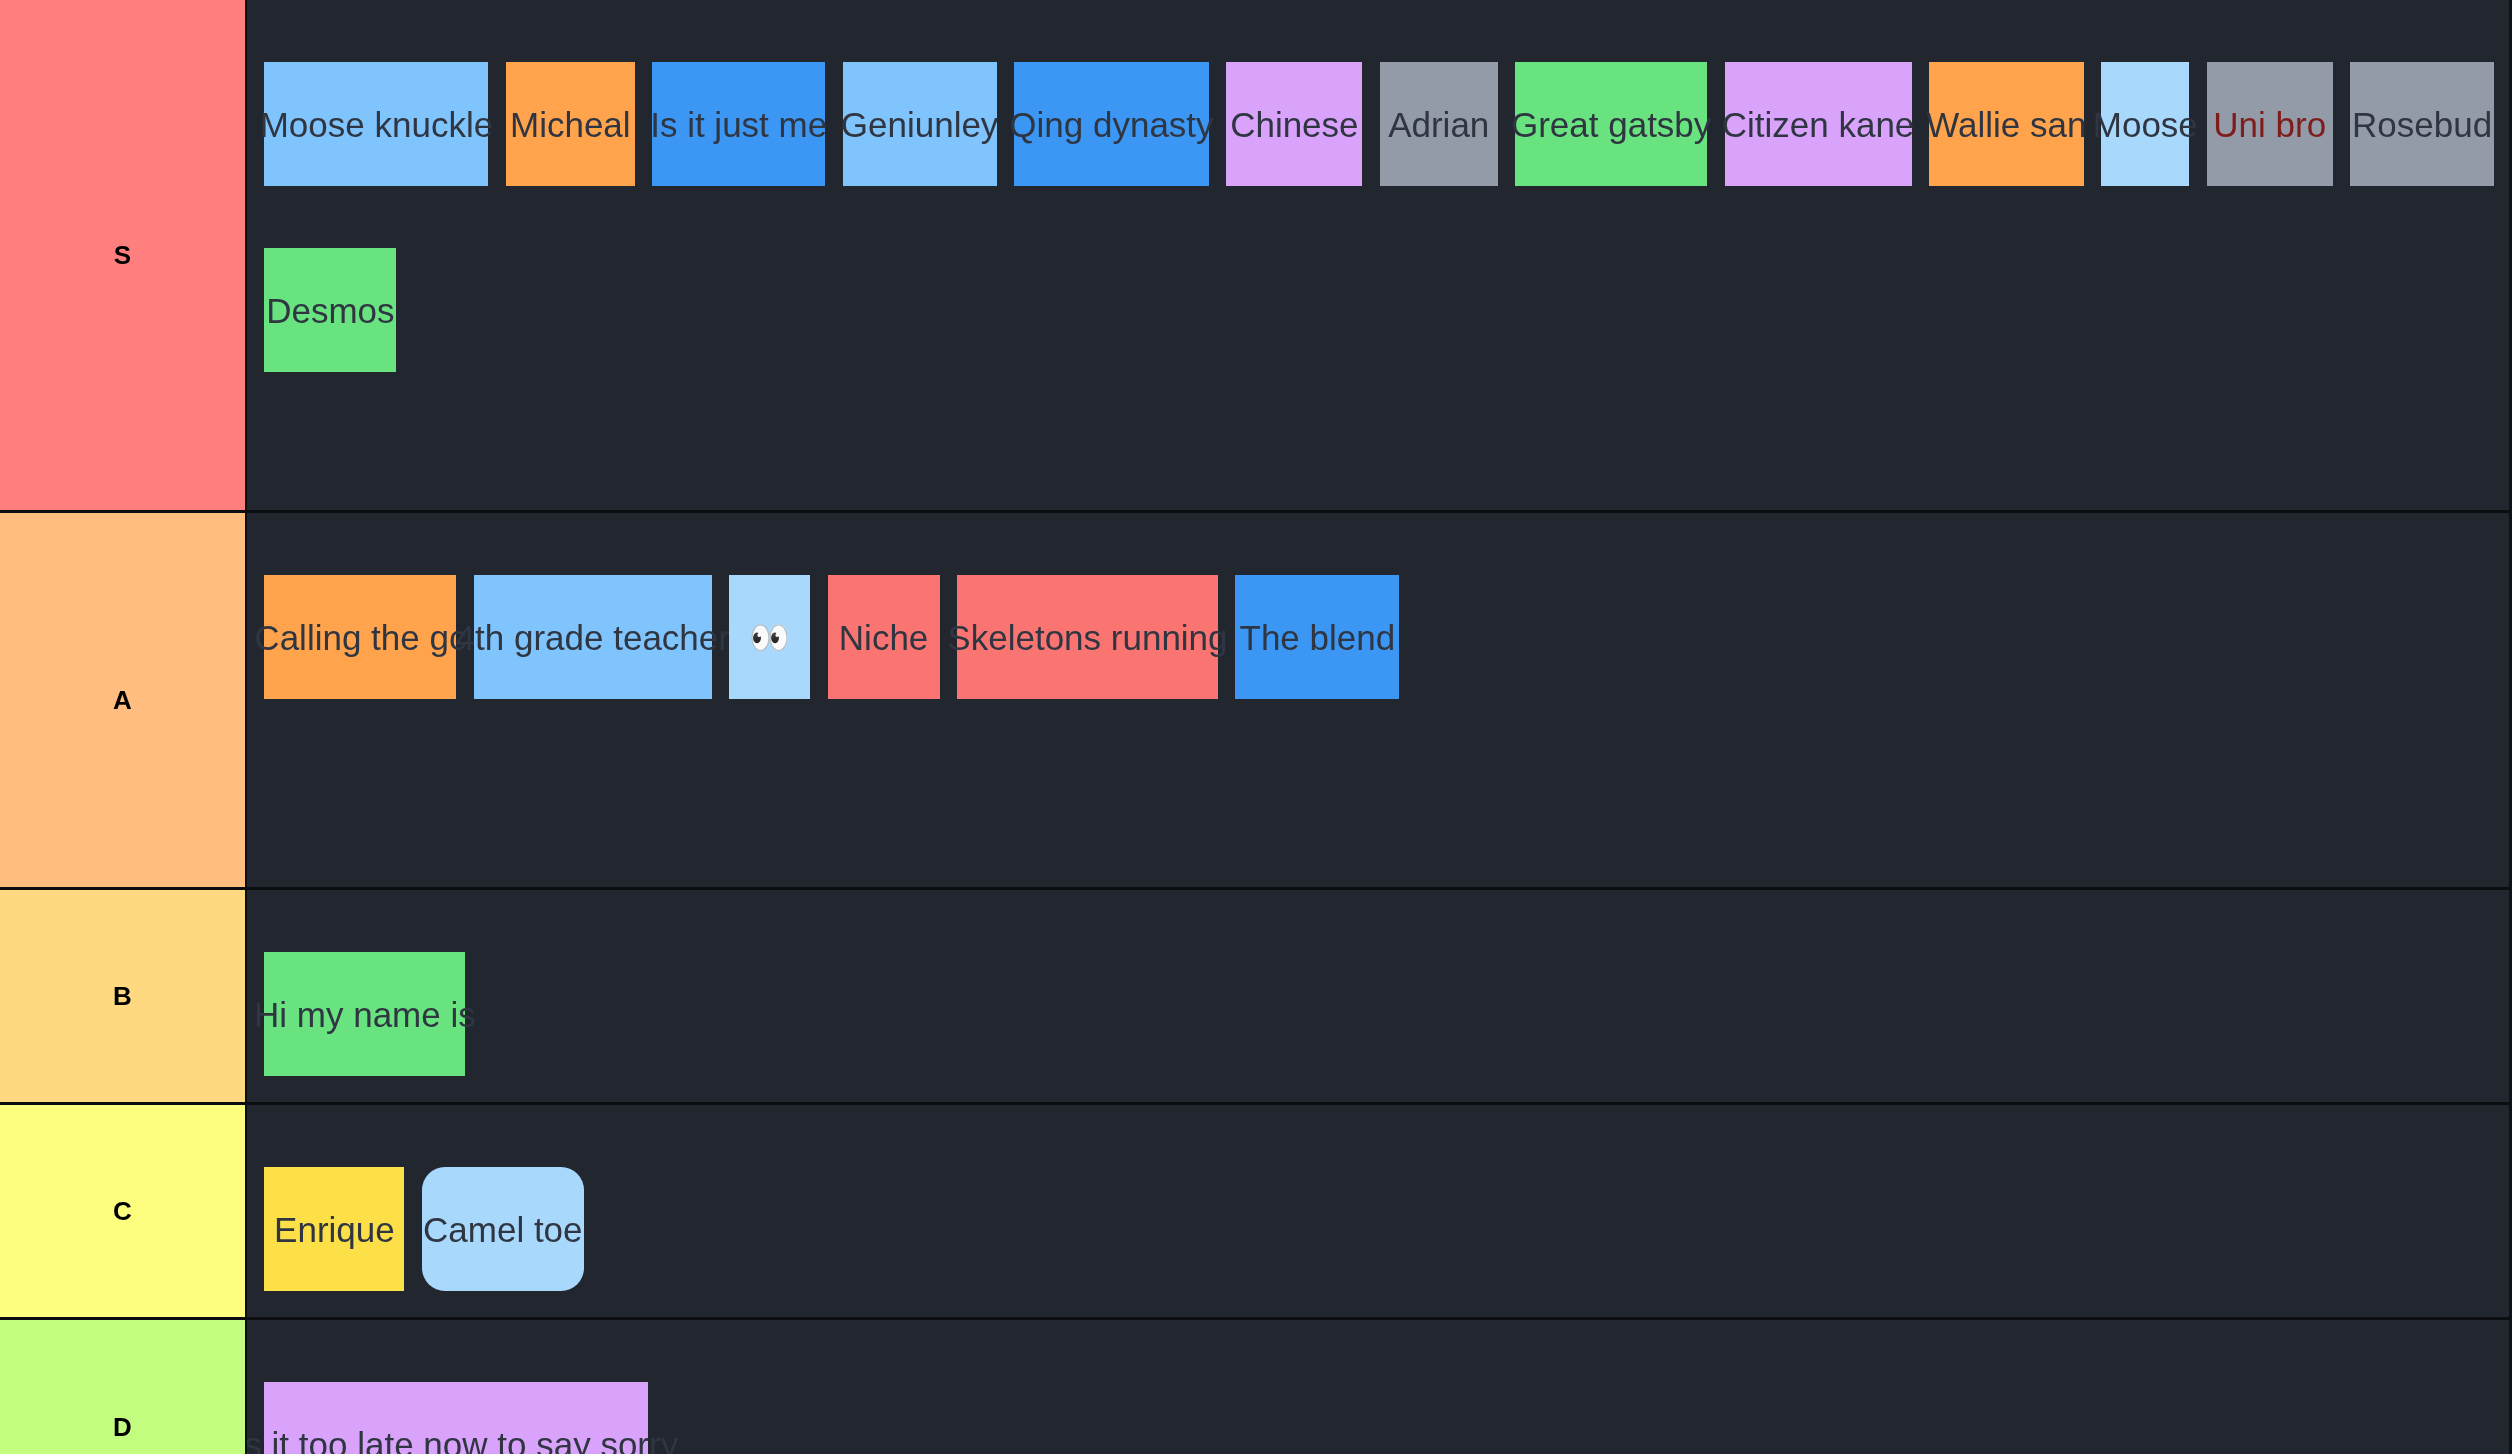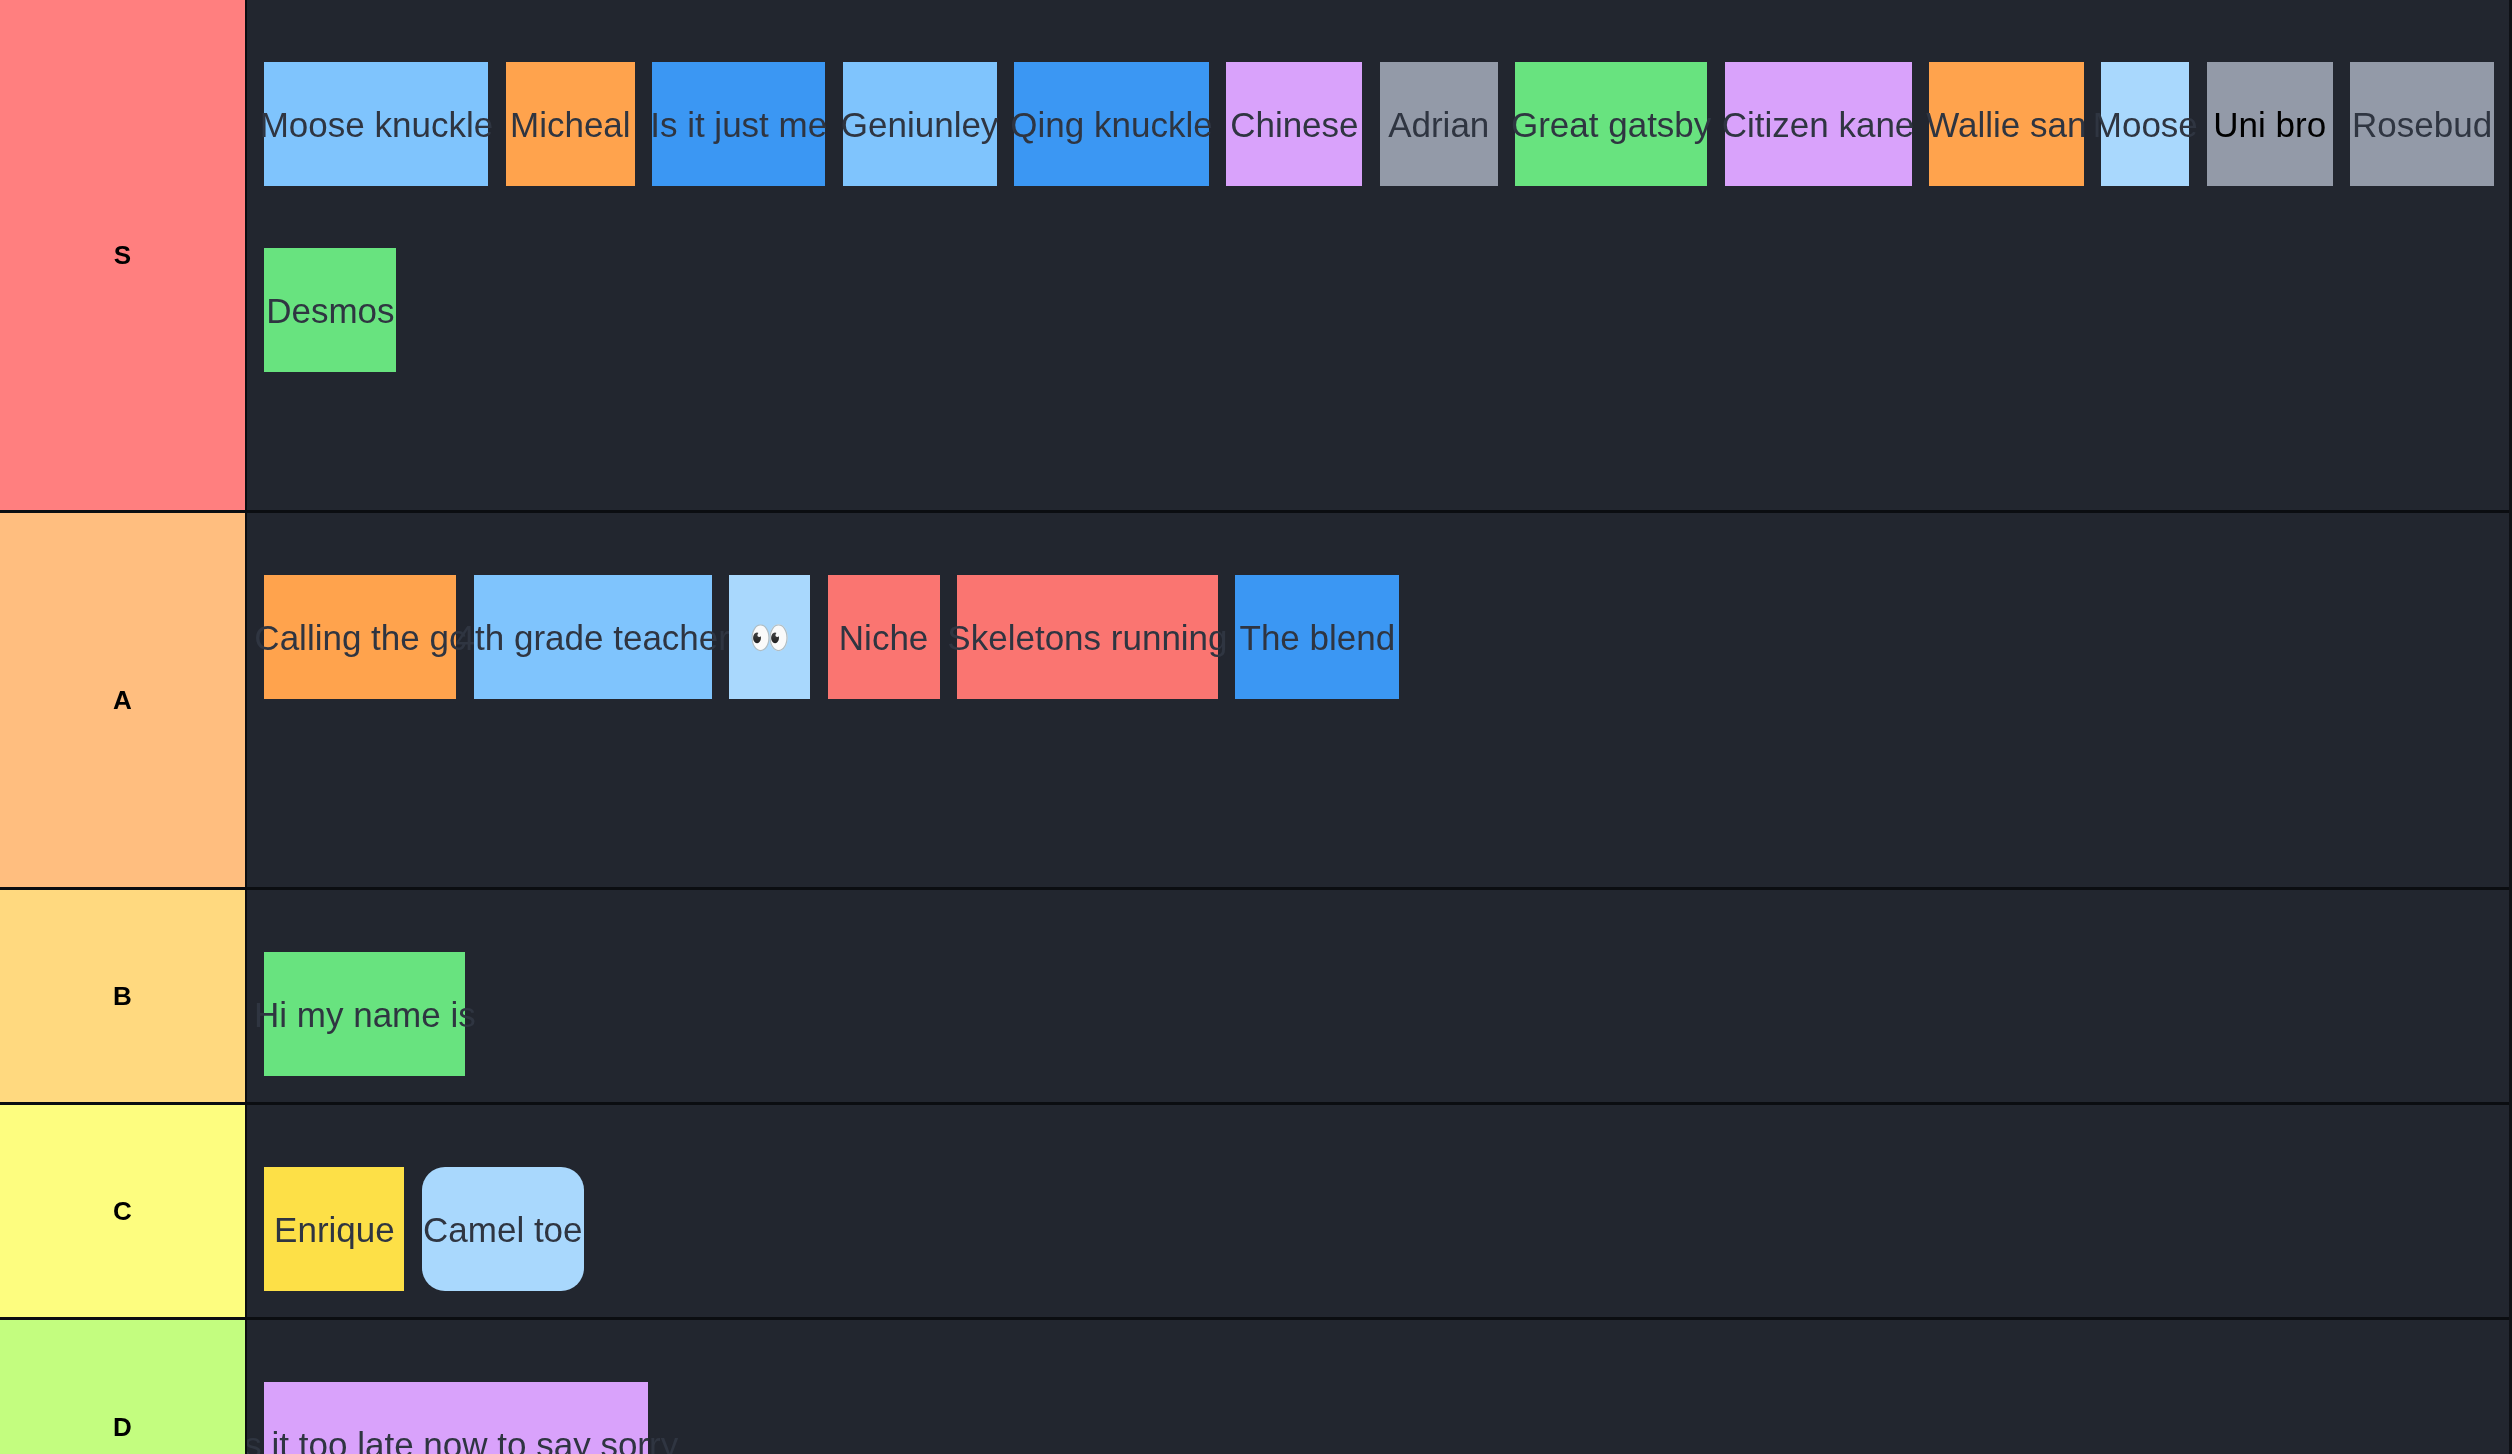--- a/index.html
+++ b/index.html
@@ -95,42 +95,42 @@
         <div class="tile-slot">
           <div class="tile" style="background: rgb(255, 163, 77); width: 129px; color: rgb(47, 53, 65);">Micheal</div>
         </div>
         <div class="tile-slot">
           <div class="tile" style="background: rgb(59, 151, 243); width: 173px; color: rgb(47, 53, 65);">Is it just me</div>
         </div>
         <div class="tile-slot">
           <div class="tile" style="background: rgb(127, 196, 253); width: 154px; color: rgb(47, 53, 65);">Geniunley</div>
         </div>
         <div class="tile-slot">
-          <div class="tile" style="background: rgb(59, 151, 243); width: 195px; color: rgb(47, 53, 65);">Qing knuckle</div>
+          <div class="tile" style="background: rgb(59, 151, 243); width: 195px; color: rgb(47, 53, 65);">Qing dynasty</div>
         </div>
         <div class="tile-slot">
           <div class="tile" style="background: rgb(217, 162, 251); width: 136px; color: rgb(47, 53, 65);">Chinese</div>
         </div>
         <div class="tile-slot">
           <div class="tile" style="background: rgb(147, 154, 168); width: 118px; color: rgb(47, 53, 65);">Adrian</div>
         </div>
         <div class="tile-slot">
           <div class="tile" style="background: rgb(104, 227, 127); width: 192px; color: rgb(47, 53, 65);">Great gatsby</div>
         </div>
         <div class="tile-slot">
           <div class="tile" style="background: rgb(217, 162, 251); width: 187px; color: rgb(47, 53, 65);">Citizen kane</div>
         </div>
         <div class="tile-slot">
           <div class="tile" style="background: rgb(255, 163, 77); width: 155px; color: rgb(47, 53, 65); text-align: center;">Wallie san</div>
         </div>
         <div class="tile-slot">
           <div class="tile" style="background: rgb(169, 216, 253); width: 88px; color: rgb(47, 53, 65);">Moose</div>
         </div>
         <div class="tile-slot">
-          <div class="tile" style="background: rgb(147, 154, 168); width: 126px; color: #000000;">Uni bro</div>
+          <div class="tile" style="background: rgb(147, 154, 168); width: 126px; color: #7f1d1d;">Uni bro</div>
         </div>
         <div class="tile-slot">
           <div class="tile" style="background: rgb(147, 154, 168); width: 144px; color: rgb(47, 53, 65);">Rosebud</div>
         </div>
         <div class="tile-slot">
           <div class="tile" style="background: rgb(104, 227, 127); width: 132px; color: rgb(47, 53, 65);">Desmos</div>
         </div>
       </div>
     </div>
     <div class="tier-row row-A">

